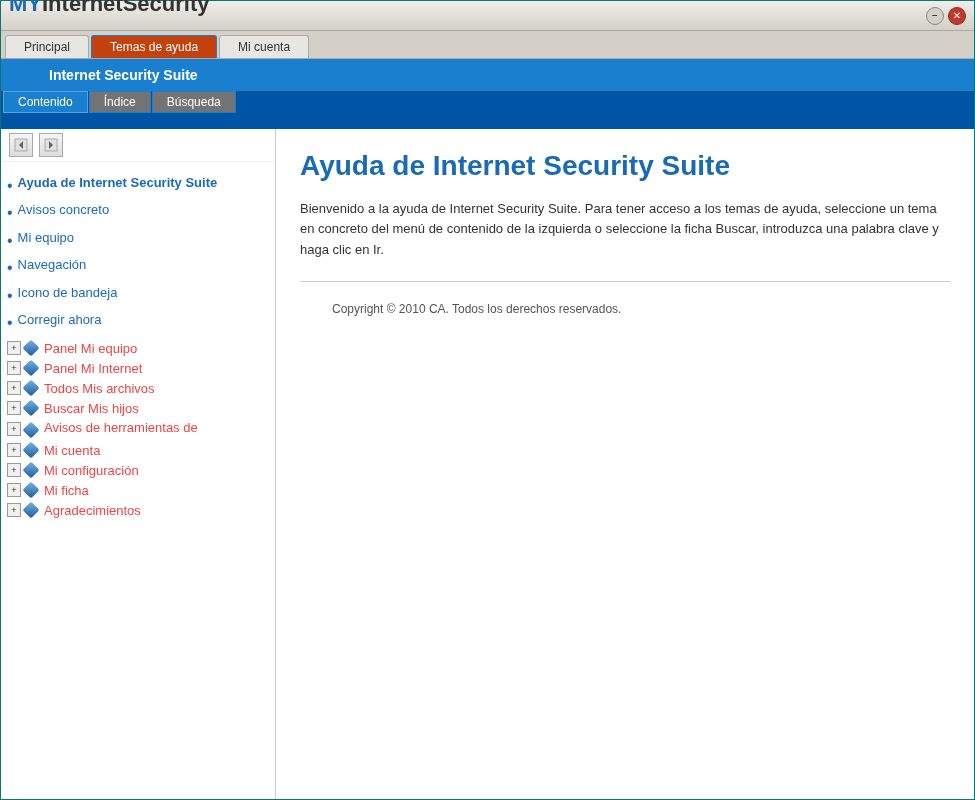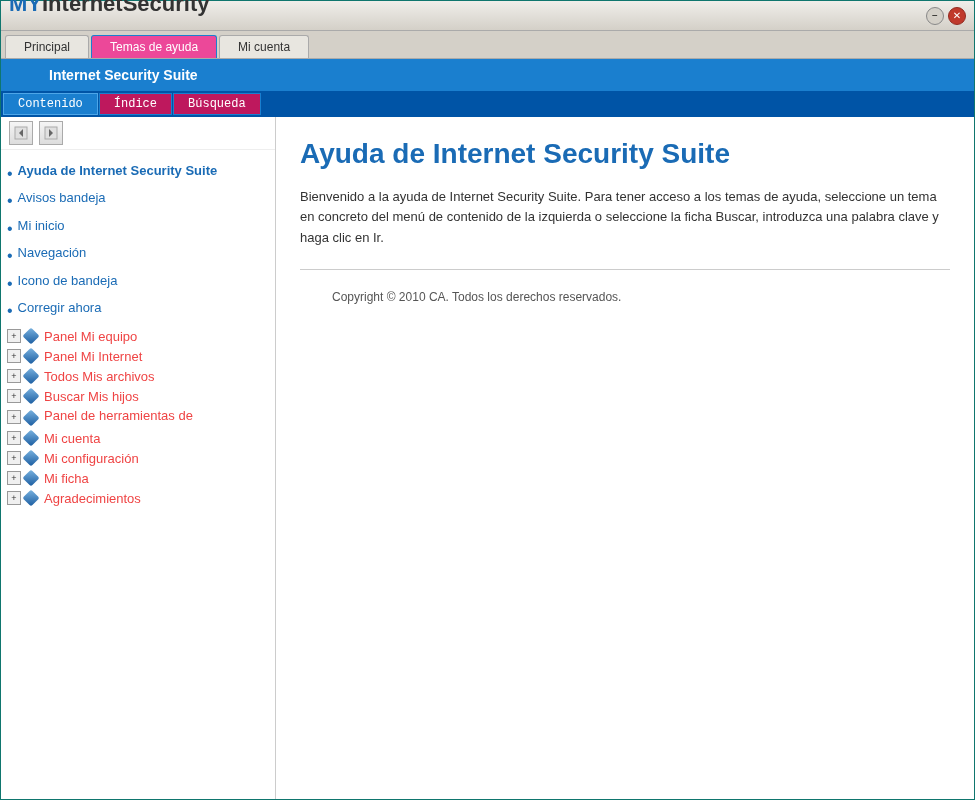--- a/index.html
+++ b/index.html
@@ -90,21 +90,21 @@
       cursor: pointer;
       border: 1px solid #aaa;
       border-bottom: none;
       background: #e8e6e0;
       color: #333;
       margin-right: 2px;
       border-radius: 3px 3px 0 0;
     }
 
     .tab.active {
-      background: #ec4899;
+      background: #c2410c;
       color: white;
       border-color: #1a7fcf;
     }
 
     
     .blue-banner {
       height: 32px;
       background: #1a7fcf;
       display: flex;
       align-items: center;
@@ -114,36 +114,35 @@
 
     .blue-banner-title {
       color: white;
       font-weight: bold;
       font-size: 14px;
       padding-left: 36px;
     }
 
     
     .sub-tabs {
-      height: 26px;
+      height: 38px;
       background: #0054a6;
       display: flex;
-      align-items: center;
+      align-items: flex-start;
       padding: 0 2px;
       flex-shrink: 0;
-      font-family: Liberation Mono, monospace;
     }
 
     .sub-tab {
       padding: 3px 14px;
       font-size: 12px;
       cursor: pointer;
       color: white;
       border: 1px solid #1a7fcf;
-      background: #be185d;
+      background: #737373;
       margin-right: 1px;
     }
 
     .sub-tab.active {
       background: #1a7fcf;
       border-color: #4da6e8;
     }
 
     
     .main-area {
@@ -330,26 +329,26 @@
 
         <div style="padding: 2px 6px;">
 
           <div class="tree-item">
             <span class="bullet">•</span>
             <span class="label active">Ayuda de Internet Security Suite</span>
           </div>
 
           <div class="tree-item">
             <span class="bullet">•</span>
-            <span class="label">Avisos bandeja</span>
+            <span class="label">Avisos concreto</span>
           </div>
 
           <div class="tree-item">
             <span class="bullet">•</span>
-            <span class="label">Mi inicio</span>
+            <span class="label">Mi equipo</span>
           </div>
 
           <div class="tree-item">
             <span class="bullet">•</span>
             <span class="label">Navegación</span>
           </div>
 
           <div class="tree-item">
             <span class="bullet">•</span>
             <span class="label">Icono de bandeja</span>
@@ -431,21 +430,21 @@
                 <svg width="16" height="16" viewBox="0 0 16 16">
                   <rect x="2" y="2" width="12" height="12" rx="2" fill="url(#g5)" transform="rotate(45 8 8)"></rect>
                   <defs>
                       <linearGradient id="g5" x1="0%" y1="0%" x2="100%" y2="100%">
                         <stop offset="0%" style="stop-color:#7ab3e0"></stop>
                         <stop offset="100%" style="stop-color:#1a5ca0"></stop>
                       </linearGradient>
                     </defs>
                 </svg>
               </div>
-              <span class="tree-item-label">Panel de herramientas de</span>
+              <span class="tree-item-label">Avisos de herramientas de</span>
             </div>
 
             <div class="tree-item-with-icon">
               <div class="expand-btn">+</div>
               <div style="width:16px; height:16px; margin-right:5px; flex-shrink:0;">
                 <svg width="16" height="16" viewBox="0 0 16 16">
                   <rect x="2" y="2" width="12" height="12" rx="2" fill="url(#g6)" transform="rotate(45 8 8)"></rect>
                   <defs>
                       <linearGradient id="g6" x1="0%" y1="0%" x2="100%" y2="100%">
                         <stop offset="0%" style="stop-color:#7ab3e0"></stop>

